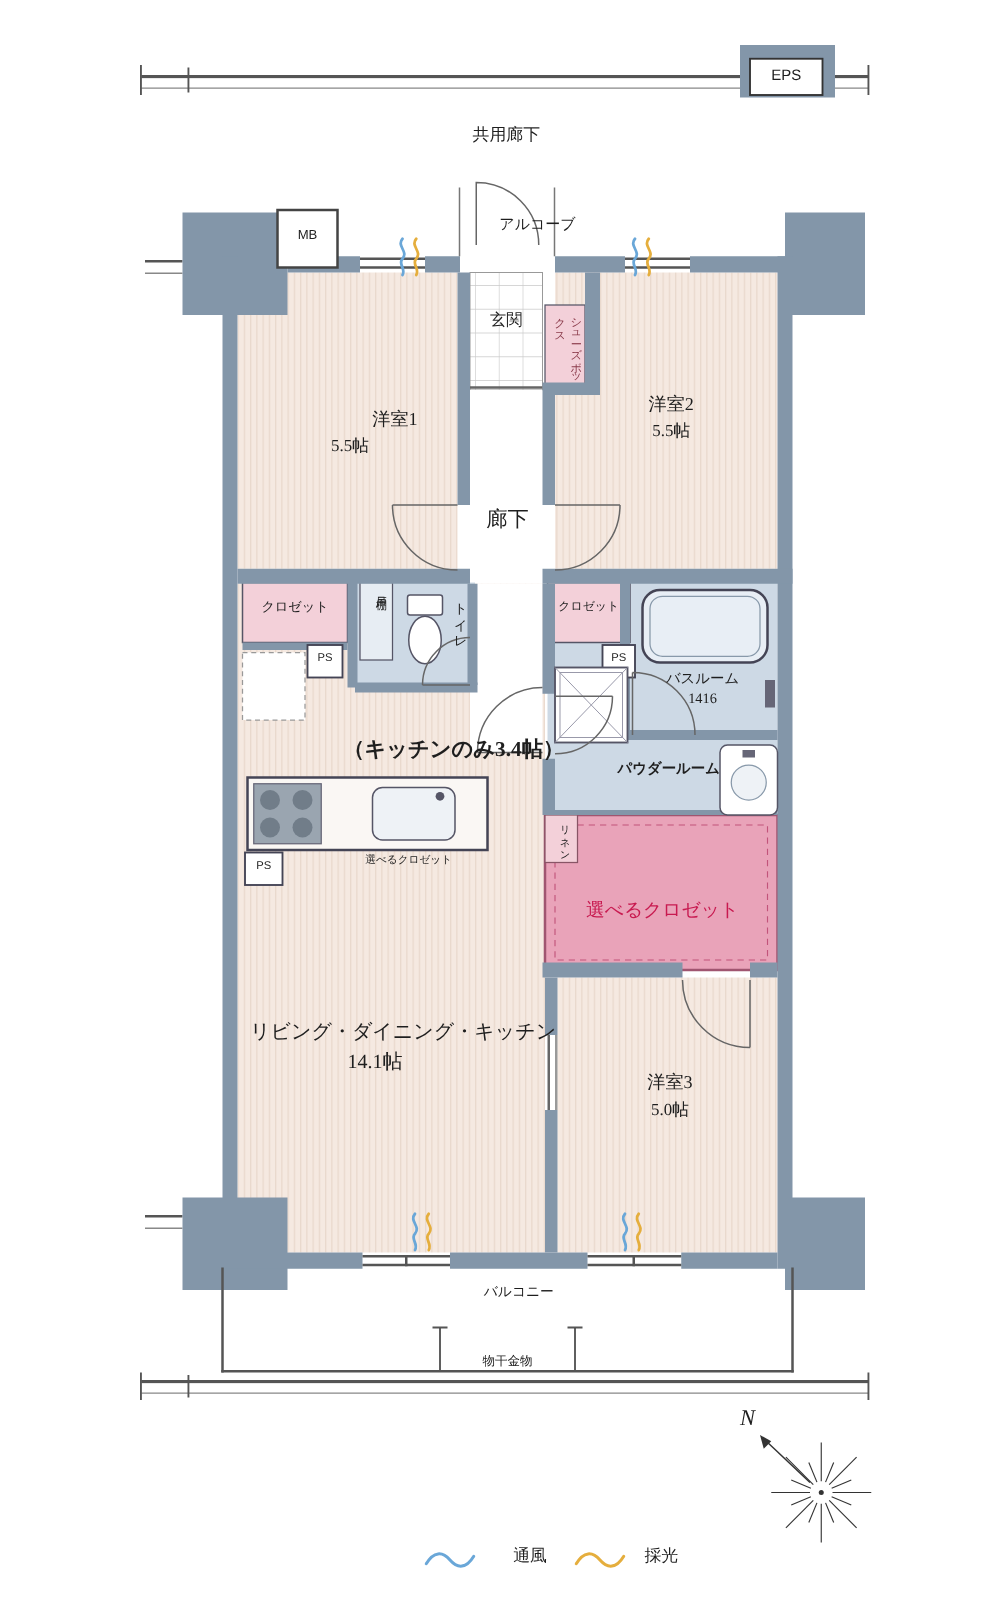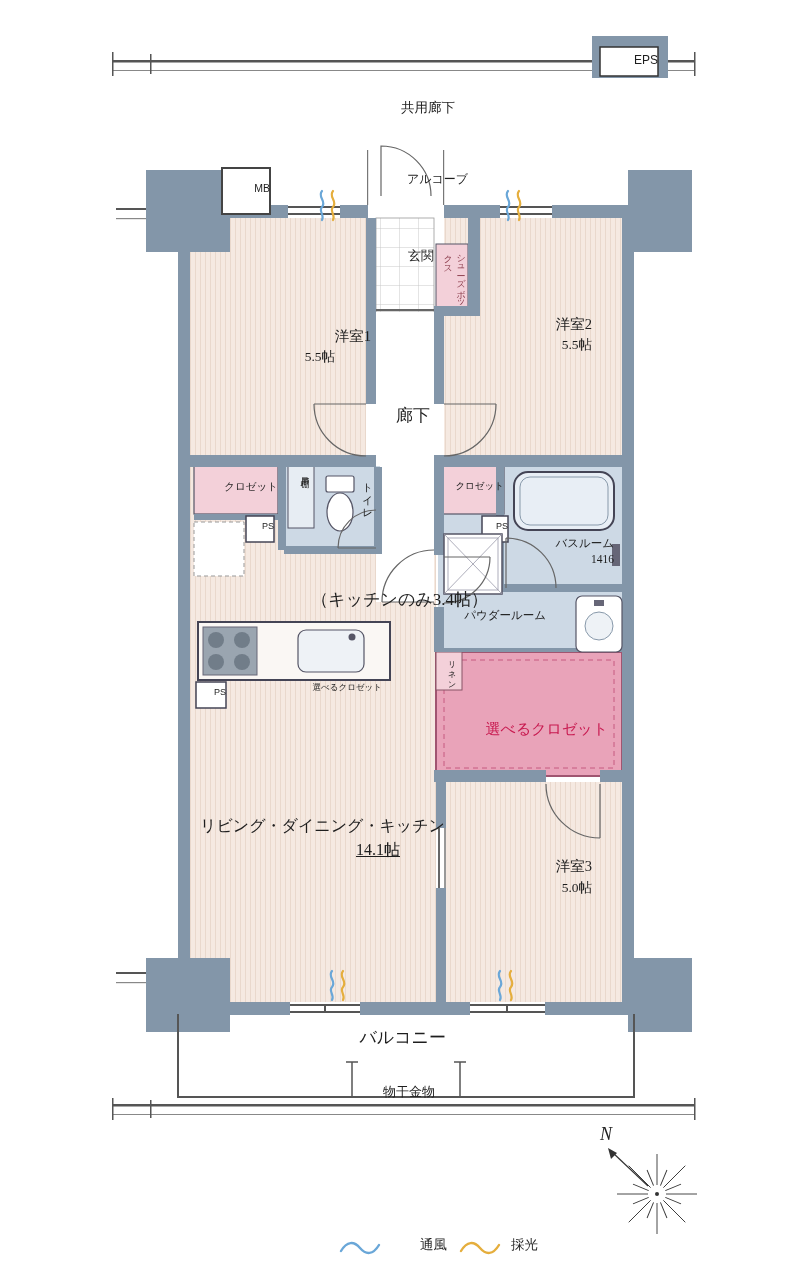--- a/index.html
+++ b/index.html
@@ -1,19 +1,19 @@
 <!DOCTYPE html>
 <html><head>
 <meta charset="utf-8">
 <style>
   html,body{margin:0;padding:0;background:#ffffff;}
   #plan{position:relative;width:800px;height:1280px;background:#fff;overflow:hidden;
         font-family:"Liberation Serif", serif;}
   #plan svg{position:absolute;left:0;top:0;}
-  .lb{position:absolute;color:#1e1e1e;text-align:right;line-height:1.22;
+  .lb{position:absolute;color:#1e1e1e;text-align:center;line-height:1.22;
       font-family:"Liberation Serif", serif;white-space:nowrap;}
   .vt{writing-mode:vertical-rl;white-space:normal;text-align:start;letter-spacing:1px;line-height:13px;}
   .sans{font-family:"Liberation Sans", sans-serif;}
   .accent{color:#c81a50;}
   .maroon{color:#8a3a4a;}
 </style>
 </head>
 <body>
 
 <div id="plan">
@@ -245,29 +245,29 @@
 <div class="lb" style="left:482px;top:337px;width:110px;font-size:13.5px;">5.5帖</div>
 <div class="lb" style="left:382px;top:406px;width:48px;font-size:17px;">廊下</div>
 <div class="lb" style="left:194px;top:481px;width:84px;font-size:10.5px;">クロゼット</div>
 <div class="lb vt" style="left:291px;top:470px;width:20px;height:56px;font-size:9px;">吊戸棚</div>
 <div class="lb vt" style="left:356px;top:475px;width:18px;height:50px;font-size:10.5px;">トイレ</div>
 <div class="lb sans" style="left:246px;top:521px;width:28px;font-size:9px;">PS</div>
 <div class="lb" style="left:438px;top:481px;width:66px;font-size:9.5px;">クロゼット</div>
 <div class="lb sans" style="left:482px;top:521px;width:26px;font-size:9px;">PS</div>
 <div class="lb" style="left:510px;top:536px;width:104px;font-size:11.5px;">バスルーム</div>
 <div class="lb" style="left:510px;top:552px;width:104px;font-size:11.5px;">1416</div>
-<div class="lb" style="left:420px;top:608px;width:126px;font-size:11.5px;">パウダールーム</div>
-<div class="lb" style="left:238px;top:590px;width:250px;font-size:17px;">（キッチンのみ3.4帖）</div>
+<div class="lb" style="left:472px;top:608px;width:126px;font-size:11.5px;font-weight:bold;">パウダールーム</div>
+<div class="lb" style="left:238px;top:590px;width:250px;font-size:17px;font-weight:bold;">（キッチンのみ3.4帖）</div>
 <div class="lb" style="left:272px;top:682px;width:110px;font-size:8.5px;">選べるクロゼット</div>
 <div class="lb sans" style="left:196px;top:687px;width:30px;font-size:9px;">PS</div>
 <div class="lb vt" style="left:440px;top:655px;width:18px;height:34px;font-size:8px;">リネン</div>
 <div class="lb accent" style="left:452px;top:720px;width:156px;font-size:15px;">選べるクロゼット</div>
 <div class="lb" style="left:200px;top:816px;width:240px;font-size:16px;">リビング・ダイニング・キッチン</div>
-<div class="lb" style="left:200px;top:840px;width:200px;font-size:16px;text-decoration:underline;">14.1帖</div>
+<div class="lb" style="left:200px;top:840px;width:200px;font-size:16px;">14.1帖</div>
 <div class="lb" style="left:480px;top:858px;width:112px;font-size:14.5px;">洋室3</div>
 <div class="lb" style="left:480px;top:880px;width:112px;font-size:13.5px;">5.0帖</div>
-<div class="lb" style="left:356px;top:1028px;width:90px;font-size:17px;">バルコニー</div>
-<div class="lb" style="left:377px;top:1084px;width:58px;font-size:13px;">物干金物</div>
+<div class="lb" style="left:370px;top:1028px;width:90px;font-size:11px;">バルコニー</div>
+<div class="lb" style="left:377px;top:1084px;width:58px;font-size:10px;">物干金物</div>
 <div class="lb" style="left:584px;top:1124px;width:28px;font-size:18px;font-style:italic;">N</div>
 <div class="lb" style="left:401px;top:1237px;width:46px;font-size:13.5px;">通風</div>
-<div class="lb" style="left:492px;top:1237px;width:46px;font-size:13.5px;">採光</div>
+<div class="lb" style="left:506px;top:1237px;width:46px;font-size:13.5px;">採光</div>
 
 </div>
 
 </body></html>

